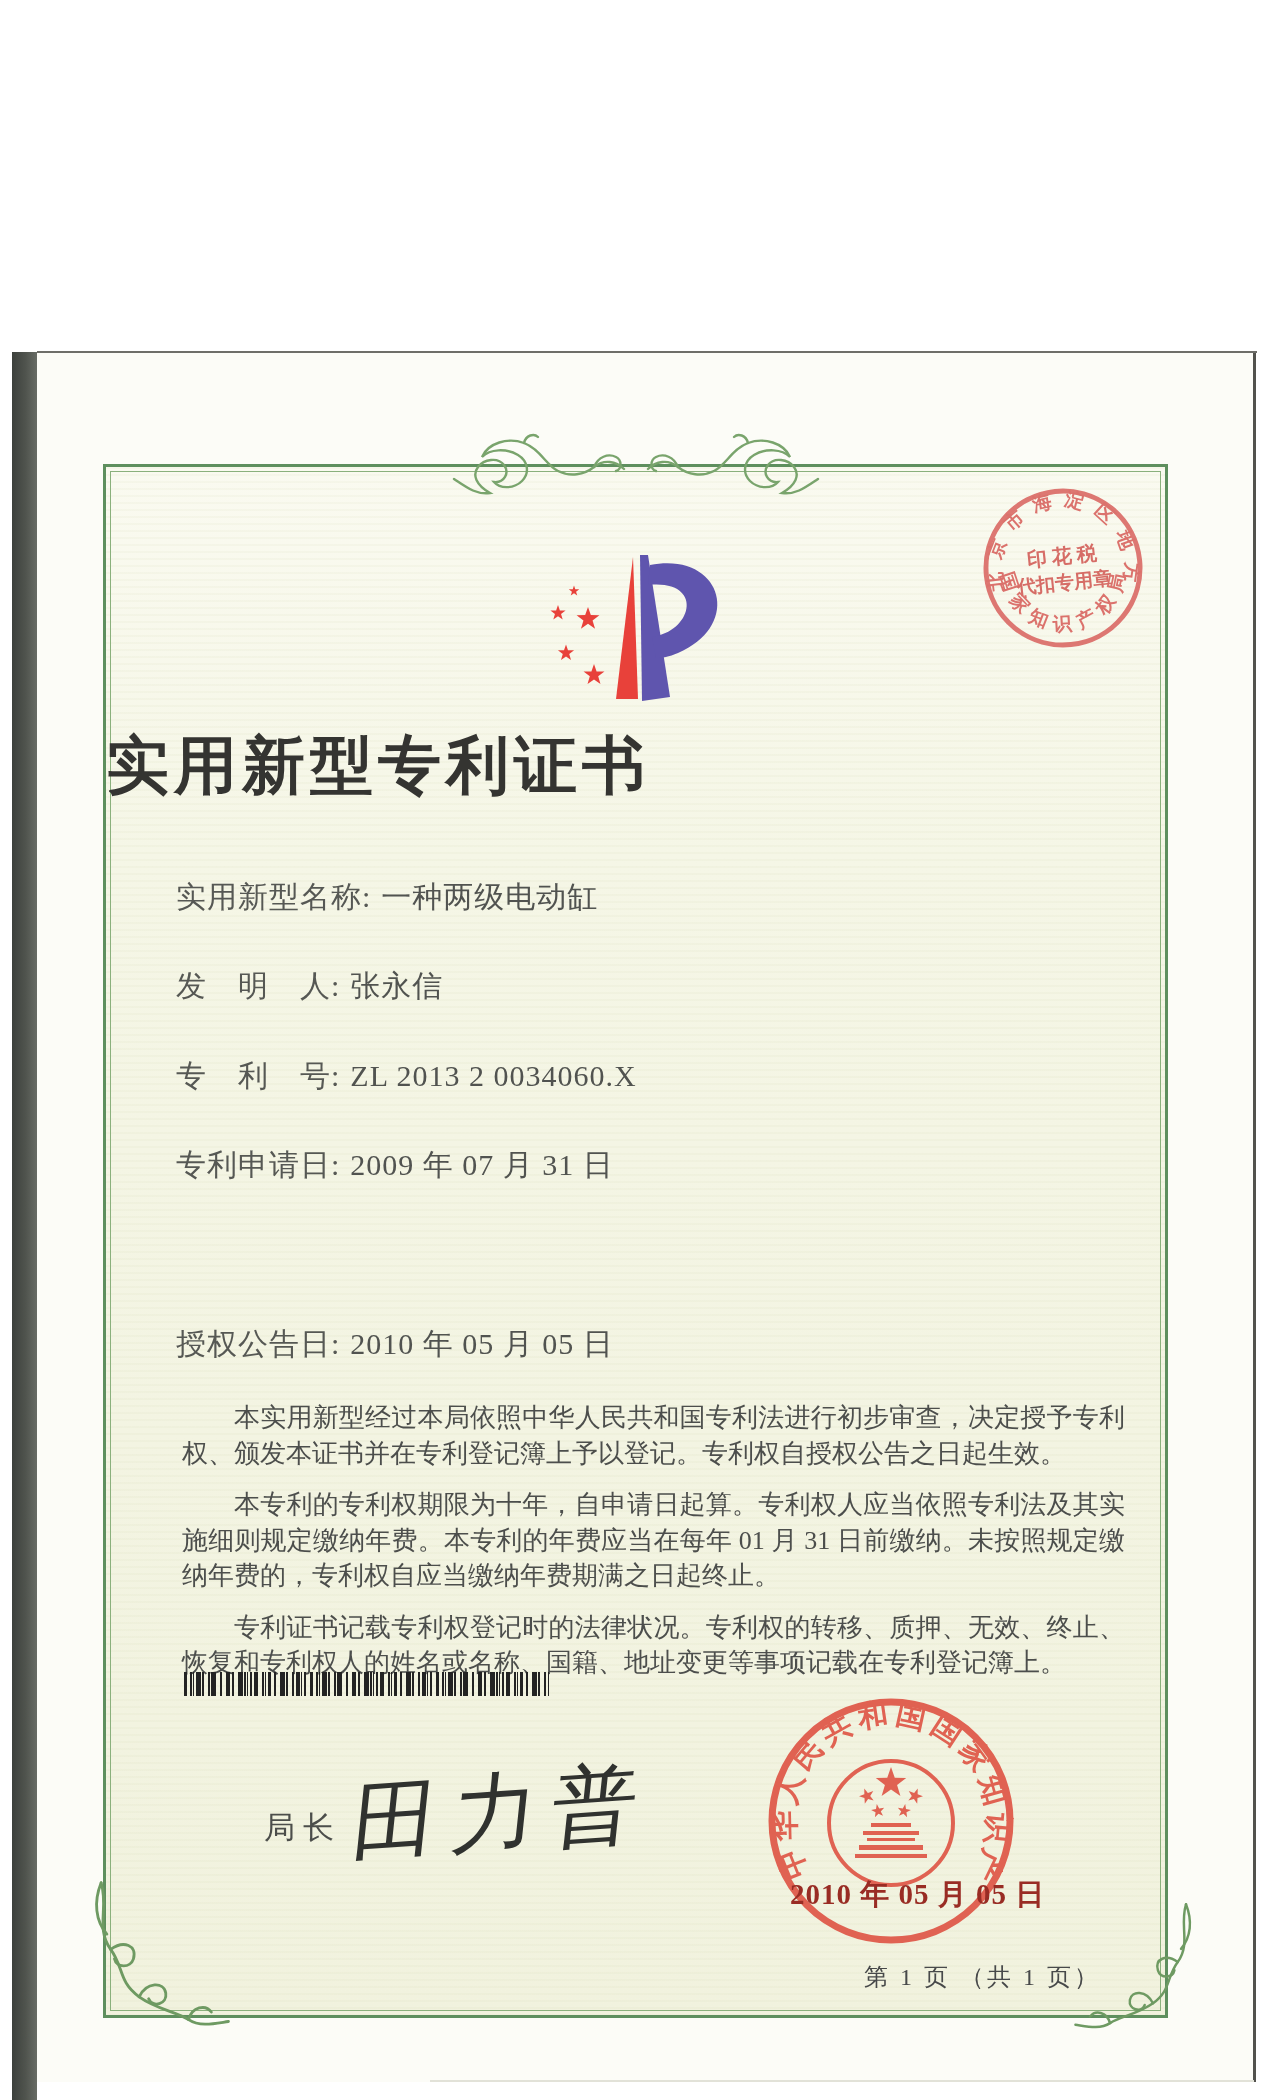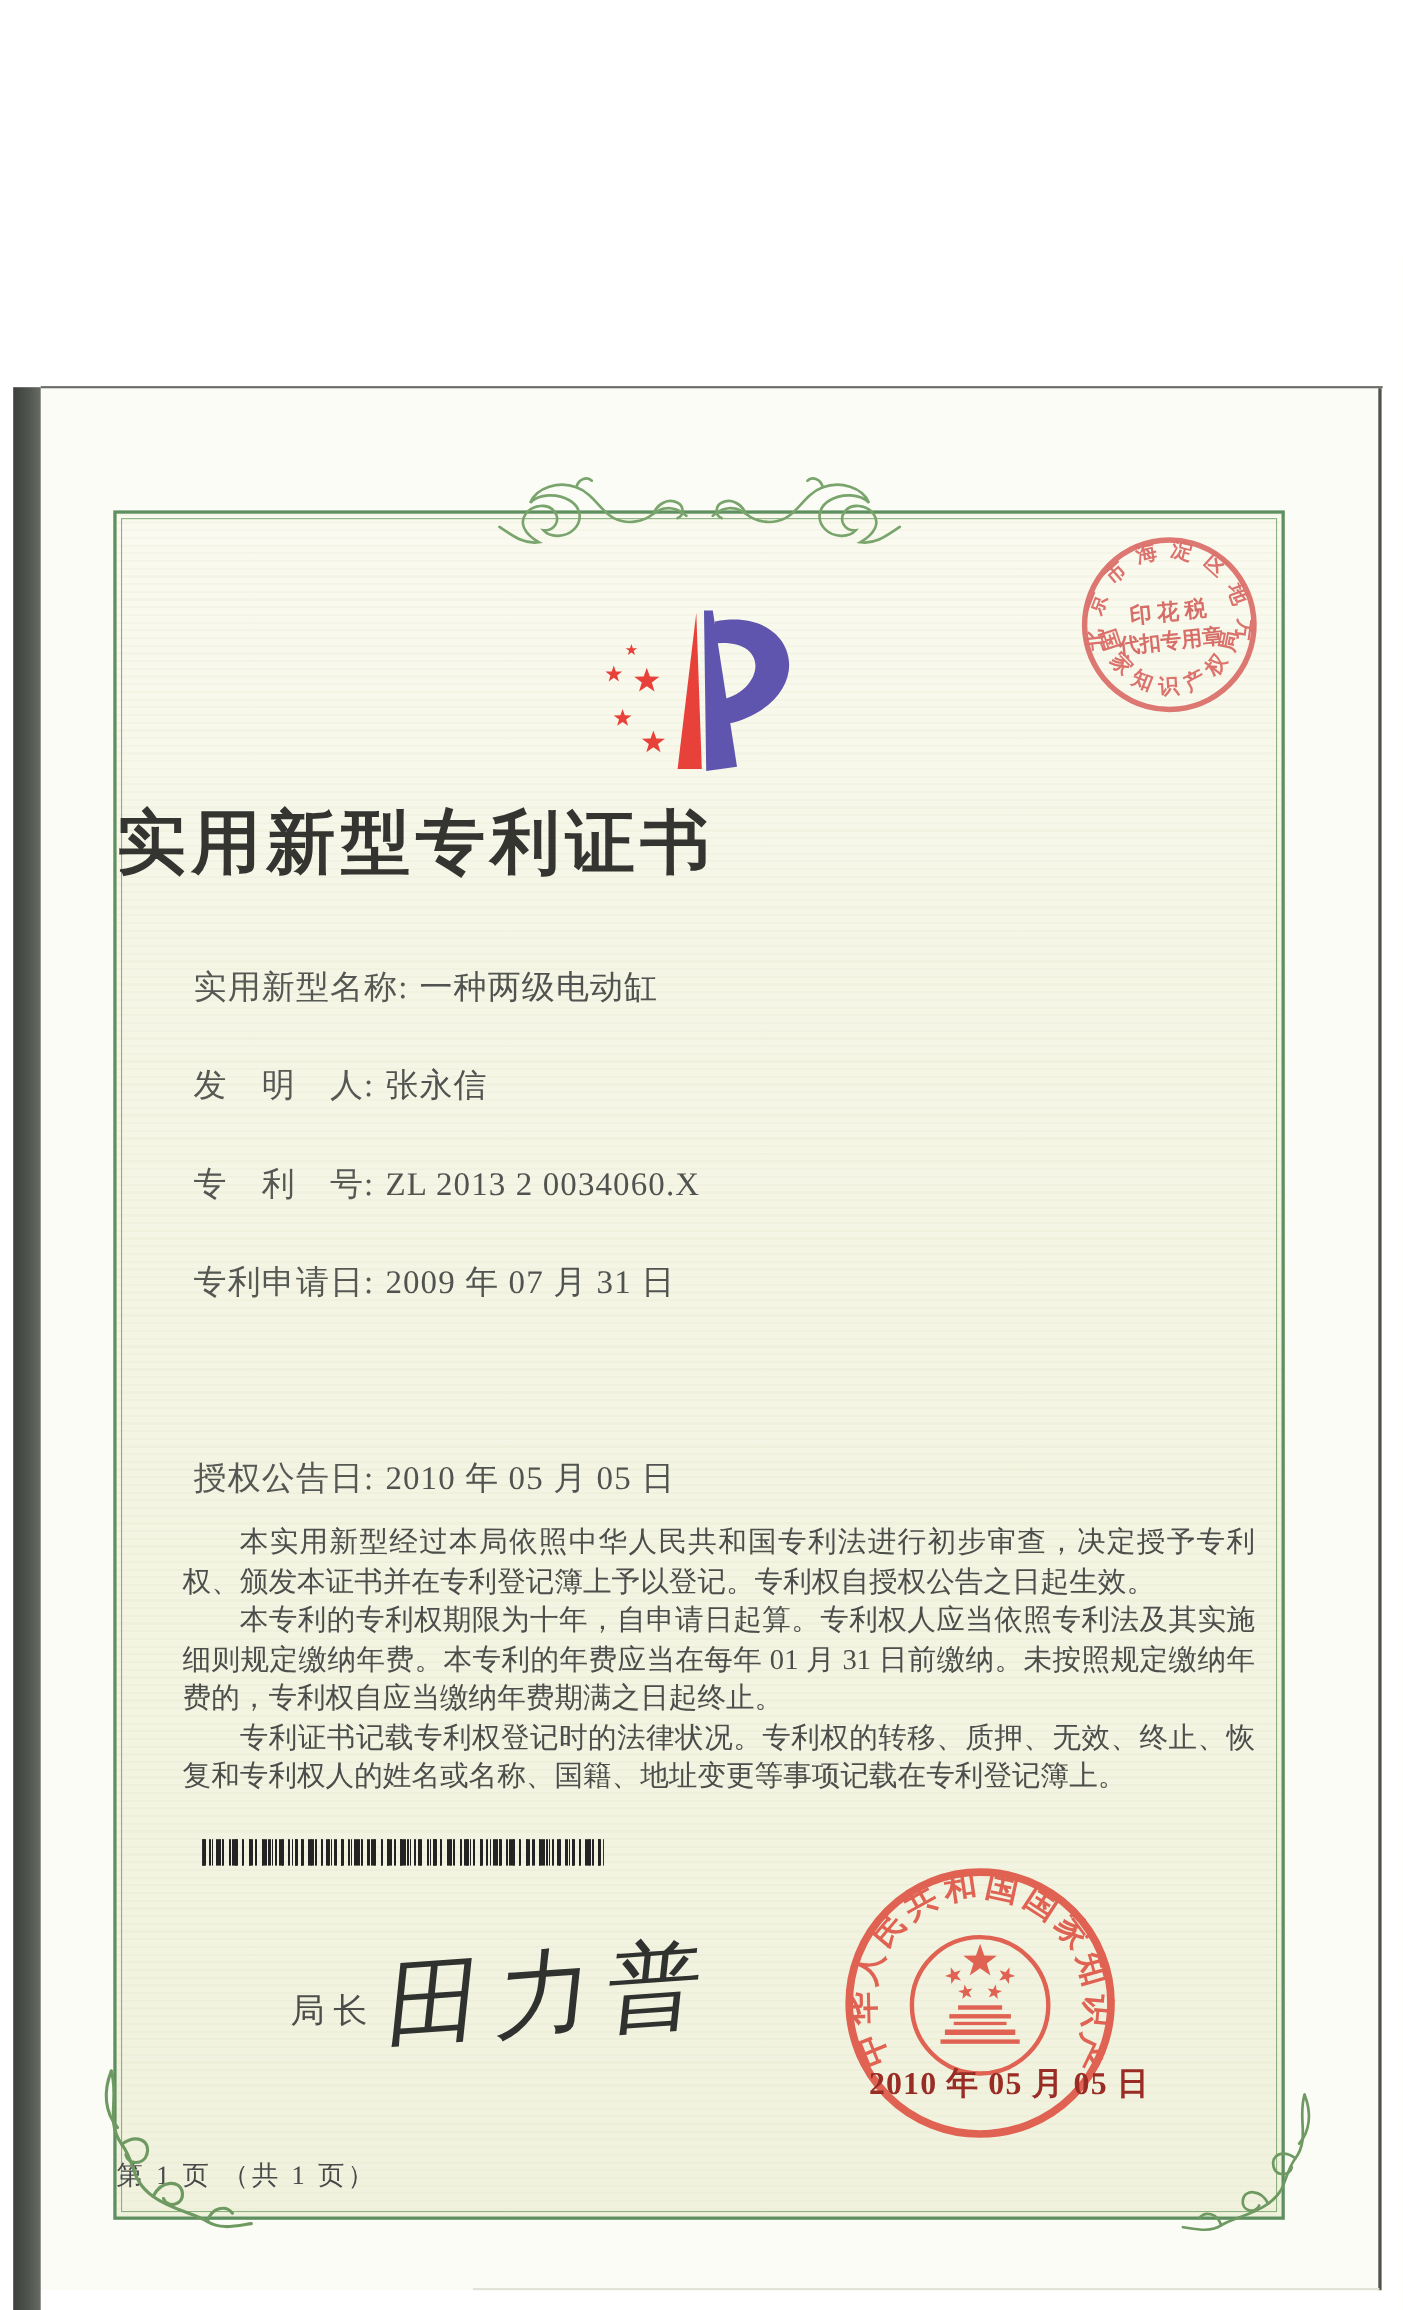--- a/index.html
+++ b/index.html
@@ -24,33 +24,33 @@
   .frame-inner{position:absolute;inset:4px;border:1px solid #8ab07c;pointer-events:none;}
   
   .cert-no{position:absolute;left:46px;top:72px;font-size:27px;letter-spacing:5px;color:#63655f;}
   .logo{position:absolute;left:430px;top:84px;width:210px;height:168px;}
   .title{position:absolute;left:0;right:0;top:256px;text-align:left;
     font-size:63px;font-weight:600;letter-spacing:5px;color:#343431;}
   .field-row{position:absolute;left:70px;font-size:30px;color:#565854;letter-spacing:1px;white-space:nowrap;}
   .field-row .val{color:#515350;margin-left:10px;}
   .paras{position:absolute;left:60px;top:917px;width:975px;font-size:26px;line-height:35.5px;
     color:#4c4e4c;text-align:justify;}
-  .paras p{margin:0;text-indent:2em;}
+  .paras p{margin:16px;text-indent:2em;}
   .barcode{position:absolute;left:78px;top:1205px;width:365px;height:24px;
     background:
       repeating-linear-gradient(90deg,#232323 0 2px,transparent 2px 6px),
       repeating-linear-gradient(90deg,#232323 0 1px,transparent 1px 9px),
       repeating-linear-gradient(90deg,#232323 0 3px,transparent 3px 14px);}
   .signer-title{position:absolute;left:158px;top:1340px;font-size:31px;letter-spacing:8px;color:#4c4e4b;}
   .signature{position:absolute;left:246px;top:1288px;font-size:86px;font-weight:500;
     letter-spacing:14px;color:#30322f;transform:rotate(-4deg) skewX(-10deg);white-space:nowrap;}
   .seal{position:absolute;left:655px;top:1224px;width:260px;height:260px;z-index:2;opacity:.93;}
   .seal-date{position:absolute;left:684px;top:1408px;z-index:3;font-size:29px;font-weight:700;
     letter-spacing:1px;color:#992c24;white-space:nowrap;}
-  .footer{position:absolute;left:0;right:64px;top:1494px;text-align:left;
+  .footer{position:absolute;left:0;right:64px;top:1494px;text-align:right;
     font-size:24px;letter-spacing:3px;color:#47494a;}
   
   .dragons{position:absolute;left:340px;top:-40px;width:380px;height:82px;z-index:2;}
   .flourish-bl{position:absolute;left:-20px;top:1412px;width:150px;height:152px;z-index:2;}
   .flourish-br{position:absolute;left:948px;top:1434px;width:160px;height:132px;z-index:2;transform:scaleX(-1);}
   .tax-stamp{position:absolute;left:872px;top:16px;width:170px;height:170px;z-index:3;
     transform:rotate(-6deg);opacity:.92;}
 </style>
 </head>
 <body>

